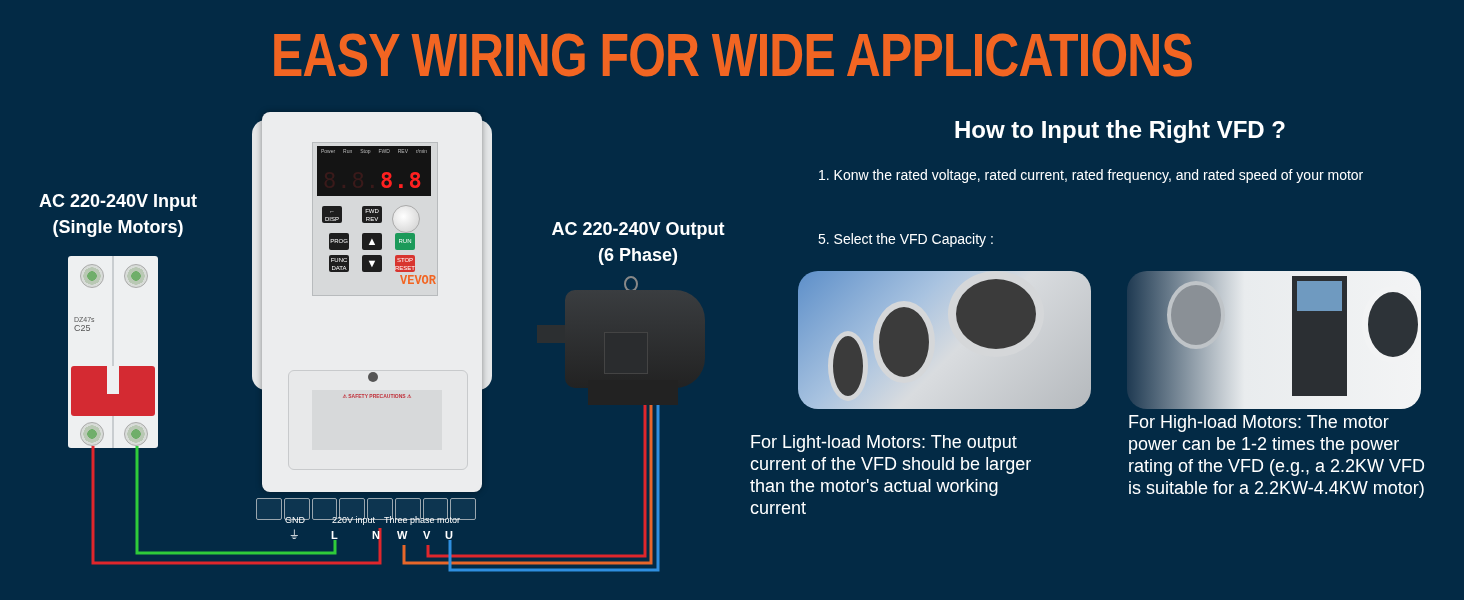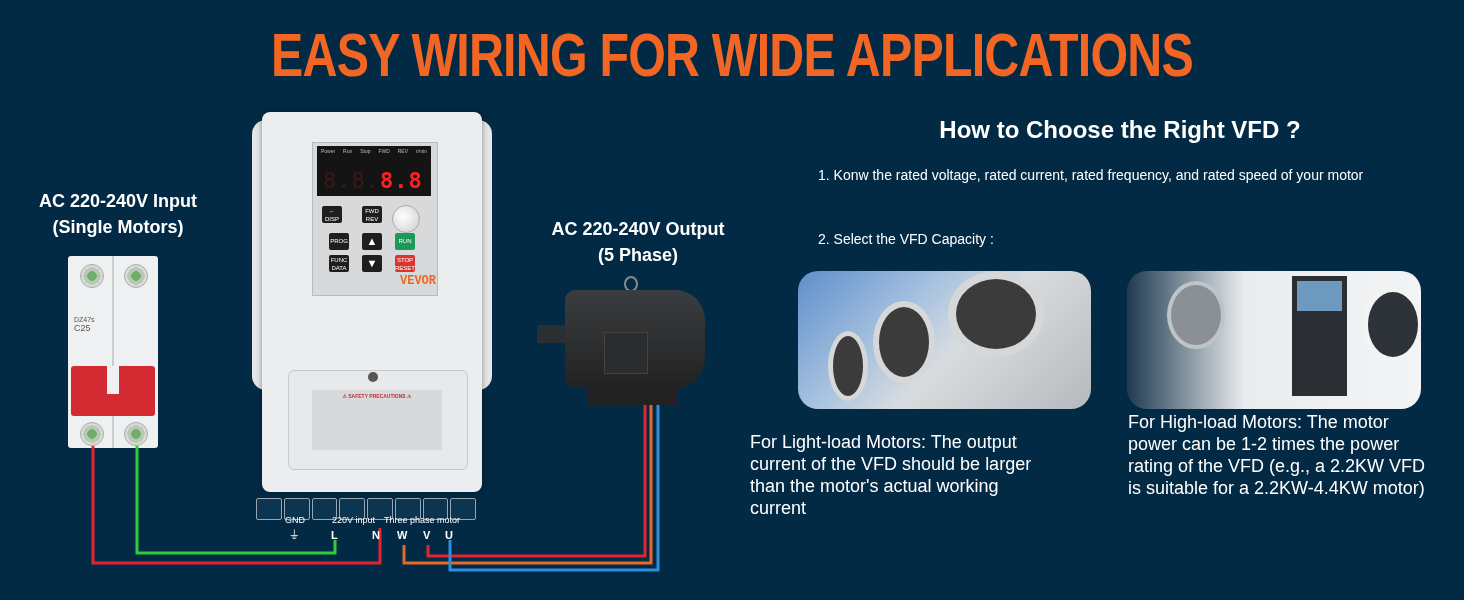--- a/index.html
+++ b/index.html
@@ -119,32 +119,32 @@
 <div class="abs tlabel" style="left:332px;top:515px;">220V input</div>
 <div class="abs tlabel" style="left:384px;top:515px;">Three phase motor</div>
 <div class="abs tletter" style="left:331px;top:529px;">L</div>
 <div class="abs tletter" style="left:372px;top:529px;">N</div>
 <div class="abs tletter" style="left:397px;top:529px;">W</div>
 <div class="abs tletter" style="left:423px;top:529px;">V</div>
 <div class="abs tletter" style="left:445px;top:529px;">U</div>
 
 <div class="abs label" style="left:528px;top:216px;width:220px;">
   <div>AC 220-240V Output</div>
-  <div>(5 Phase)</div>
+  <div>(6 Phase)</div>
 </div>
 
 <div class="abs eye"></div>
 <div class="abs shaft"></div>
 <div class="abs motor"></div>
 <div class="abs" style="left:604px;top:332px;width:42px;height:40px;background:#2a2c2e;border:1px solid #444;"></div>
 <div class="abs mbase"></div>
 
-<div class="abs rtitle">How to Choose the Right VFD ?</div>
+<div class="abs rtitle">How to Input the Right VFD ?</div>
 <div class="abs step" style="left:818px;top:163px;width:610px;">1. Konw the rated voltage, rated current, rated frequency, and rated speed of your motor</div>
-<div class="abs step" style="left:818px;top:227px;width:610px;">2. Select the VFD Capacity :</div>
+<div class="abs step" style="left:818px;top:227px;width:610px;">5. Select the VFD Capacity :</div>
 
 <div class="abs photo" style="left:798px;top:271px;width:293px;height:138px;background:linear-gradient(135deg,#5d8fc9 0%,#a9c3e0 35%,#d9dcdf 55%,#b5b9bd 100%);">
   <div style="position:absolute;left:150px;top:0;width:80px;height:70px;border-radius:50%;background:#3b3b3b;border:8px solid #d5d7d9;"></div>
   <div style="position:absolute;left:75px;top:30px;width:50px;height:70px;border-radius:50%;background:#3b3b3b;border:6px solid #d5d7d9;"></div>
   <div style="position:absolute;left:30px;top:60px;width:30px;height:60px;border-radius:50%;background:#3b3b3b;border:5px solid #d5d7d9;"></div>
 </div>
 <div class="abs photo" style="left:1127px;top:271px;width:294px;height:138px;background:linear-gradient(90deg,#1f3a52 0%,#e9ecee 40%,#f3f4f5 100%);">
   <div style="position:absolute;left:40px;top:10px;width:50px;height:60px;border-radius:50%;background:#8a9096;border:4px solid #bfc4c8;"></div>
   <div style="position:absolute;left:165px;top:5px;width:55px;height:120px;background:#2b2f33;"></div>
   <div style="position:absolute;left:170px;top:10px;width:45px;height:30px;background:#6f9ac0;"></div>

